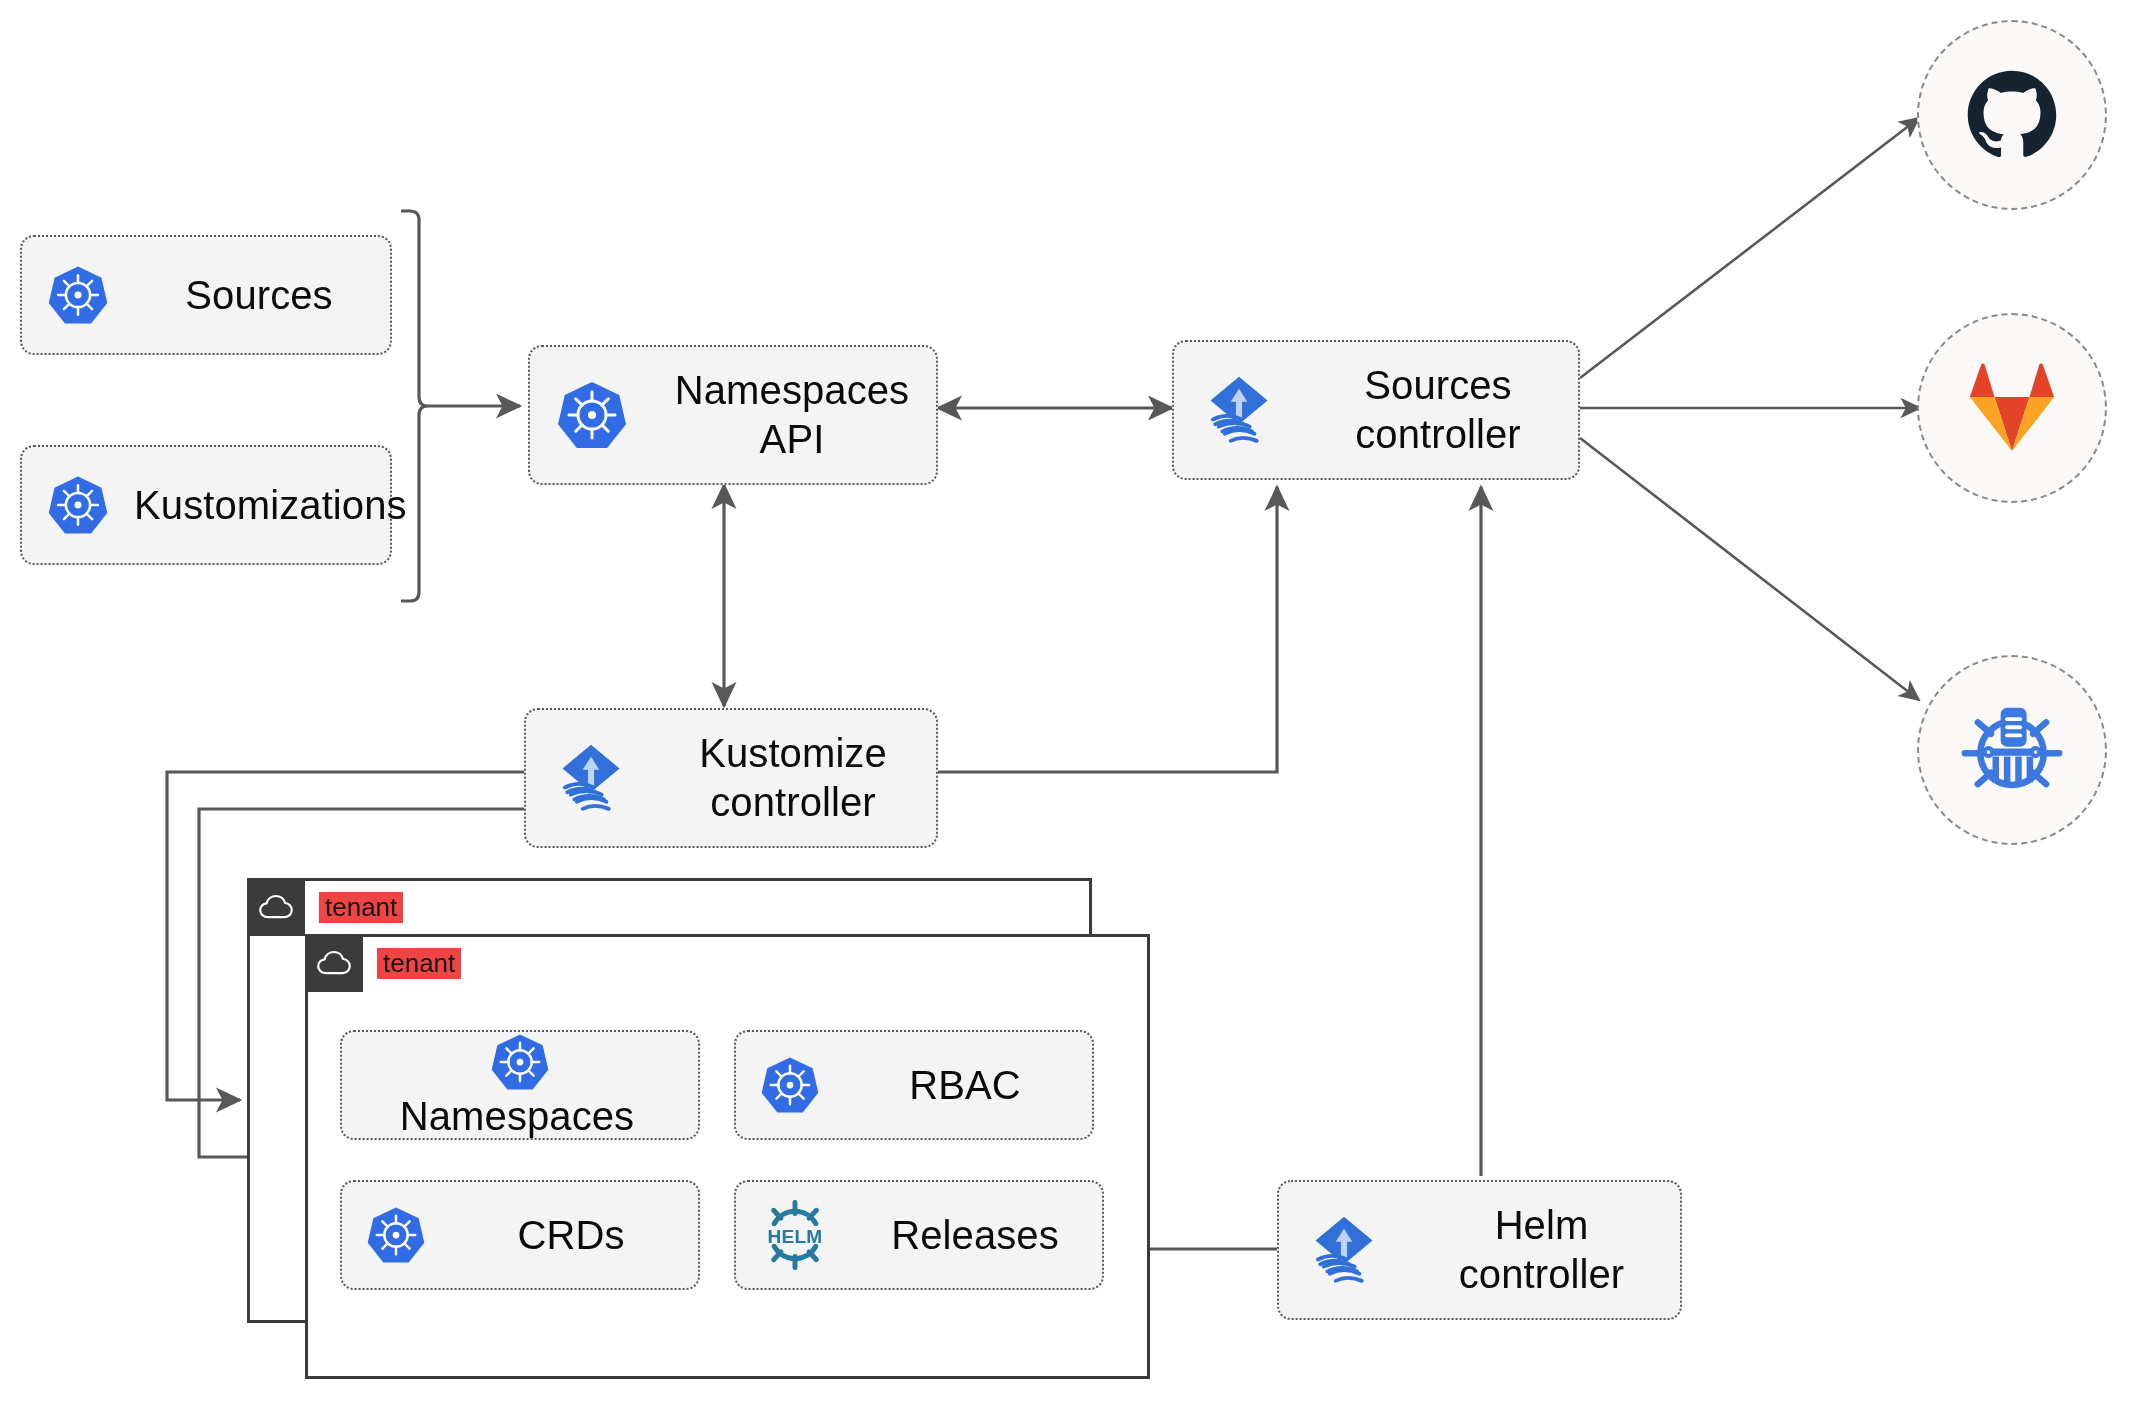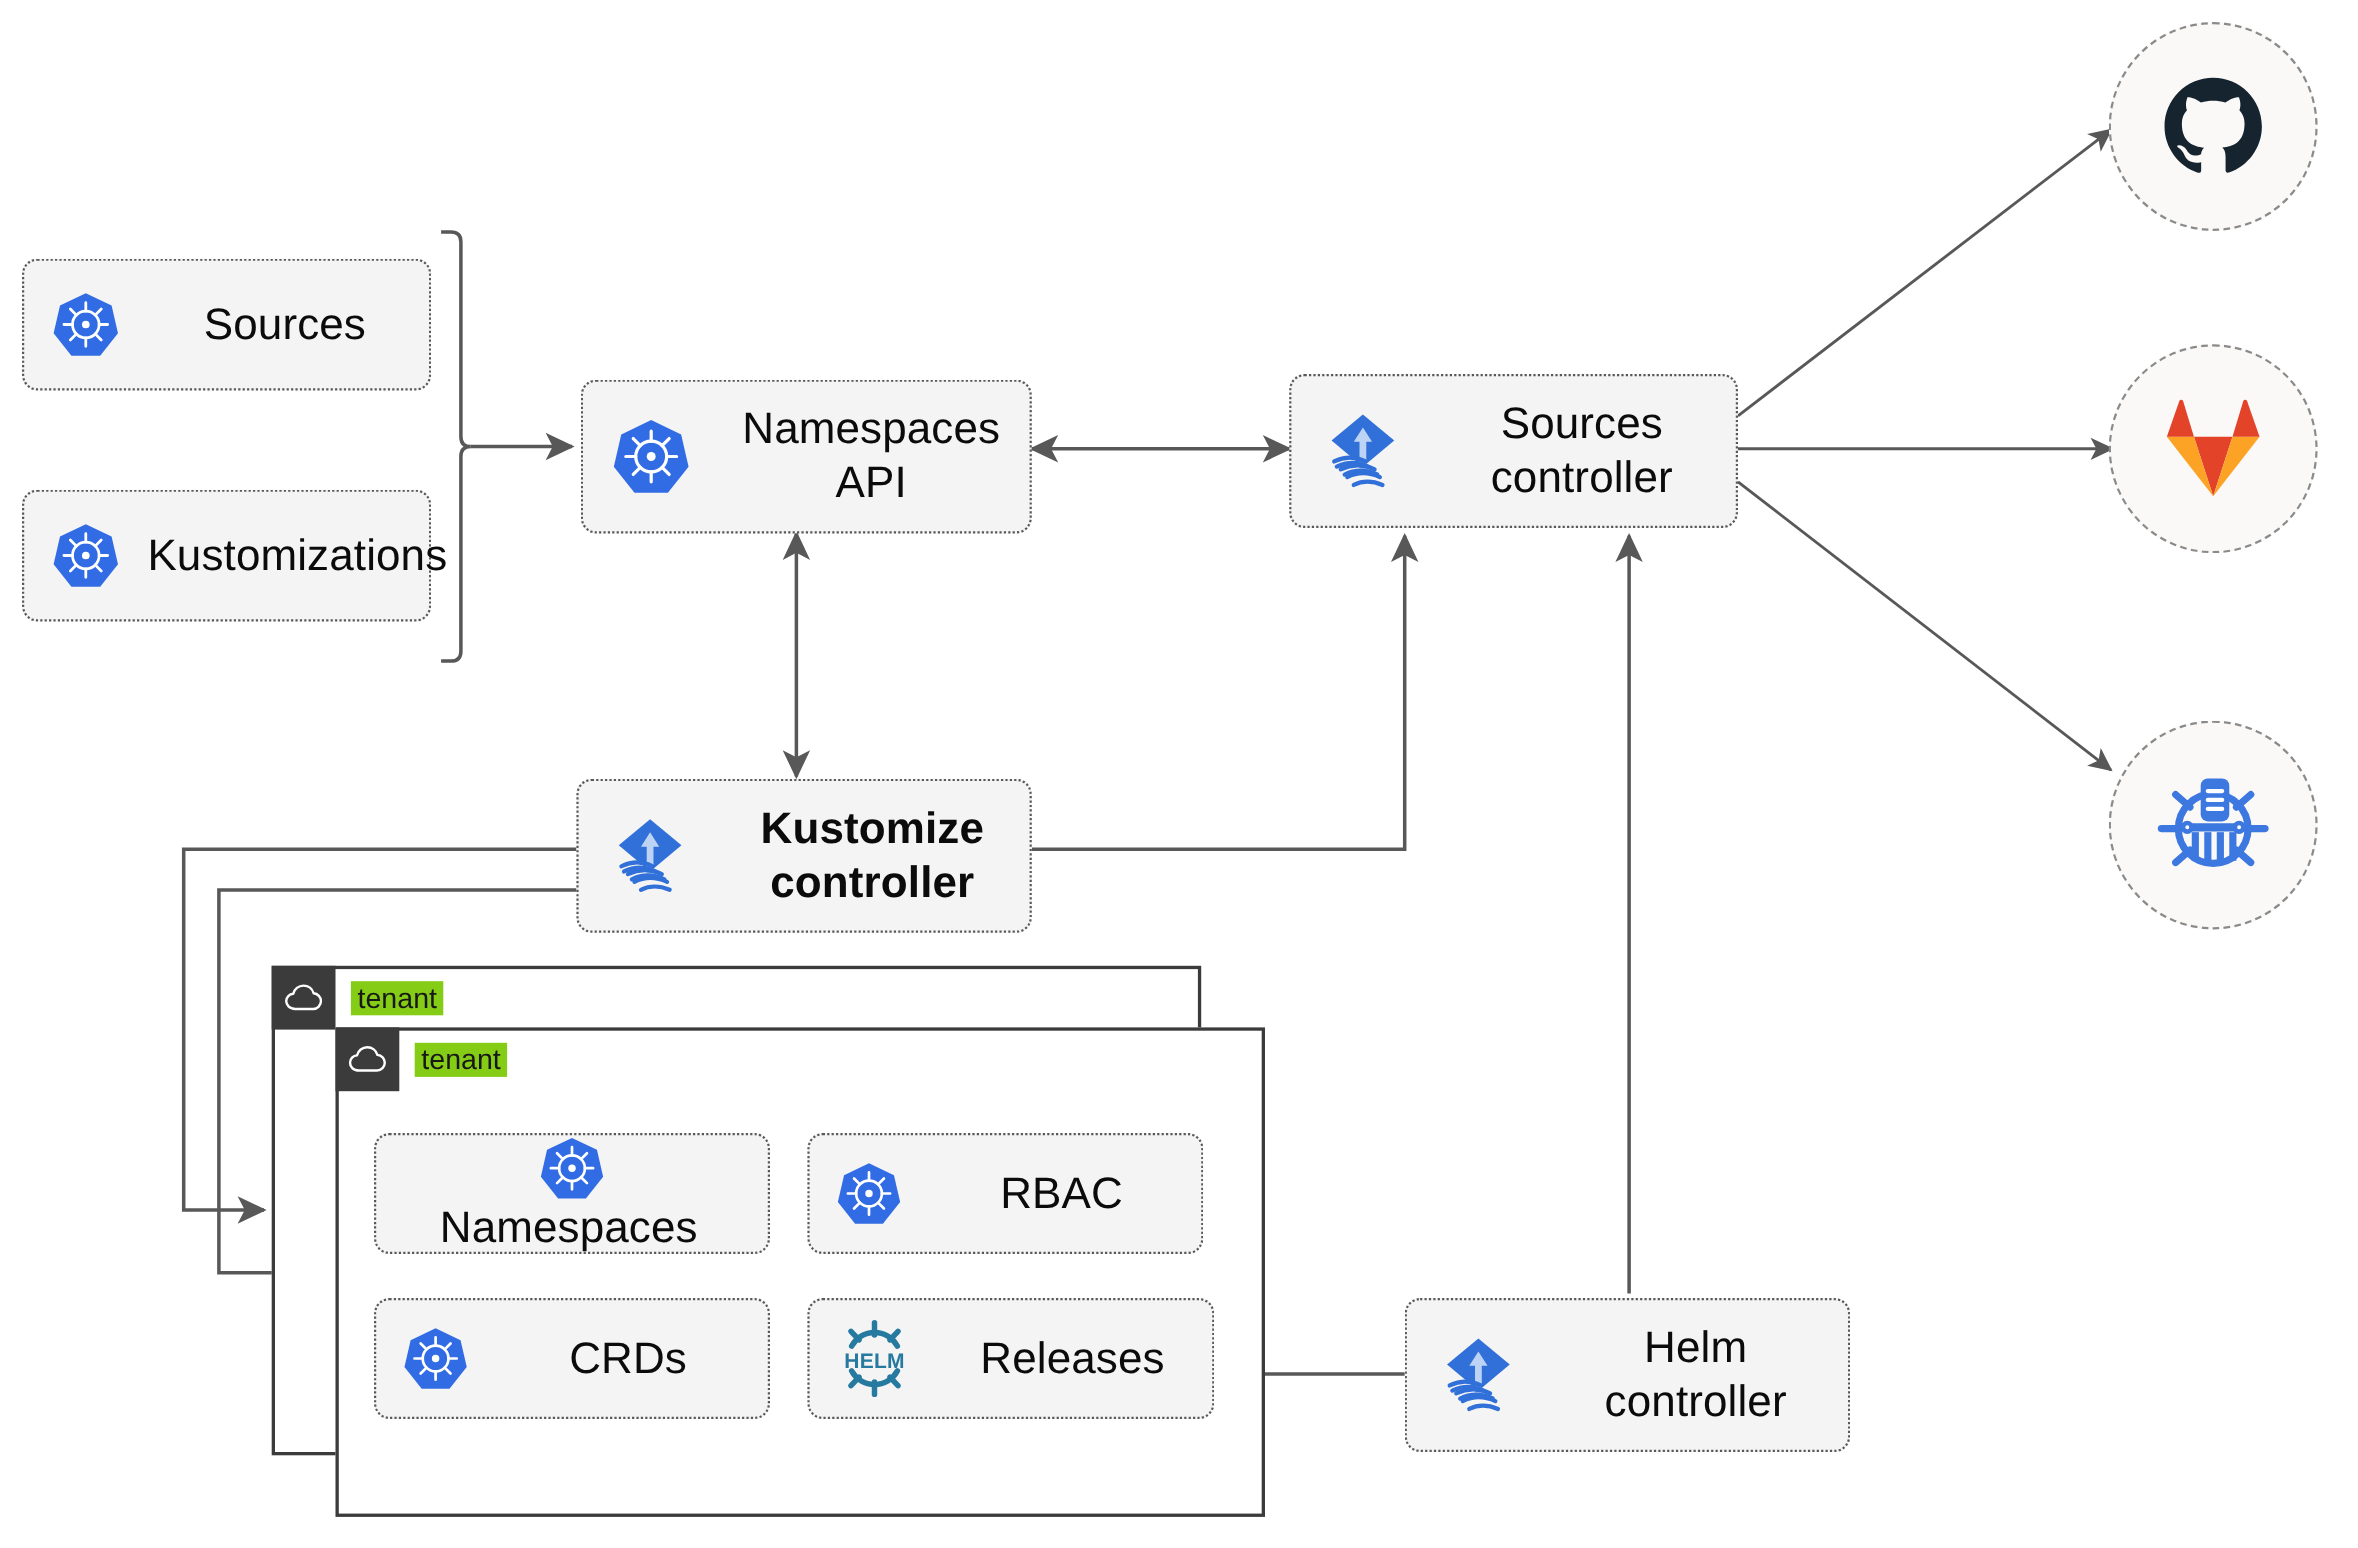--- a/index.html
+++ b/index.html
@@ -53,21 +53,21 @@
     height:58px;
     display:flex;align-items:center;
     z-index:5;
   }
   .tenant .tbadge{
     width:58px;height:58px;background:#3b3b3b;
     display:flex;align-items:center;justify-content:center;
   }
   .tenant .tname{
     color:#171717;font-size:26px;margin-left:14px;
-    background:#84cc16;padding:0 6px;
+    background:#ef4444;padding:0 6px;
   }
 
   
   svg.wires{position:absolute;left:0;top:0;width:2144px;height:1407px;z-index:3;pointer-events:none;}
   .ln{stroke:#585858;stroke-width:3.2;fill:none;}
   .ln-thin{stroke:#585858;stroke-width:2.6;fill:none;}
 </style>
 </head>
 <body>
 
@@ -186,21 +186,21 @@
           <path d="M25 58 Q 35 53 47 58"></path>
           <path d="M12 44 Q 24 38 36 44"></path>
           <path d="M18 50 Q 30 44 43 50"></path>
         </g>
       </svg>
     </div>
     <div class="lbl">Sources
 controller</div>
   </div>
 
-  <div class="node" style="left:524px;top:708px;width:414px;height:140px;font-weight:bold;">
+  <div class="node" style="left:524px;top:708px;width:414px;height:140px;">
     <div class="ico" style="width:130px;">
       <svg width="76" height="76" viewBox="0 0 64 64" aria-hidden="true">
         <path d="M32 4 L56 24 L32 44 L8 24 Z" fill="#3070D8"></path>
         <path d="M32 14 L39 25 L34.6 25 L34.6 46 L29.4 46 L29.4 25 L25 25 Z" fill="#bcd3f5"></path>
         <g stroke="#3070D8" stroke-width="3.2" fill="none" stroke-linecap="round">
           <path d="M10 40 Q 22 34 34 40"></path>
           <path d="M15 46 Q 28 40 41 46"></path>
           <path d="M20 52 Q 32 46 45 52"></path>
           <path d="M25 58 Q 35 53 47 58"></path>
           <path d="M12 44 Q 24 38 36 44"></path>

